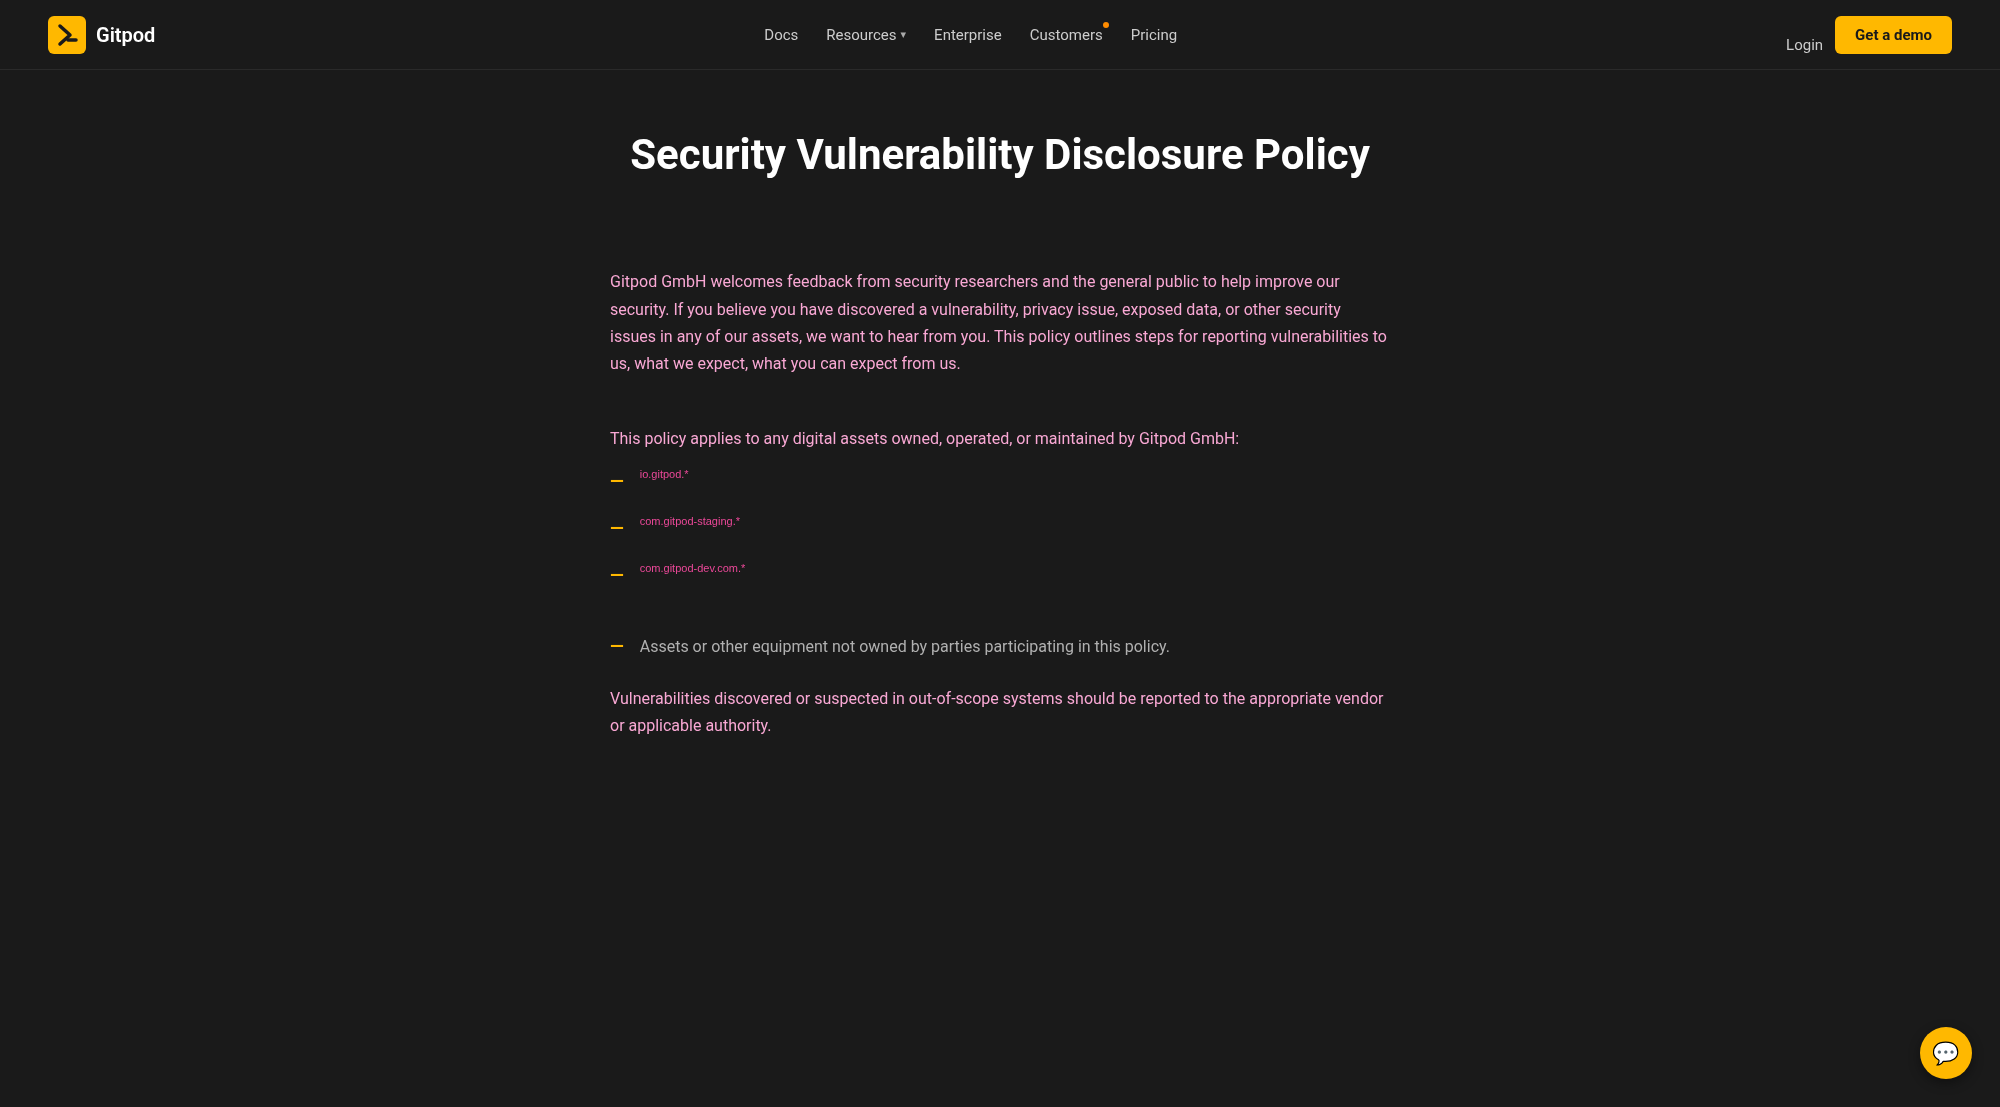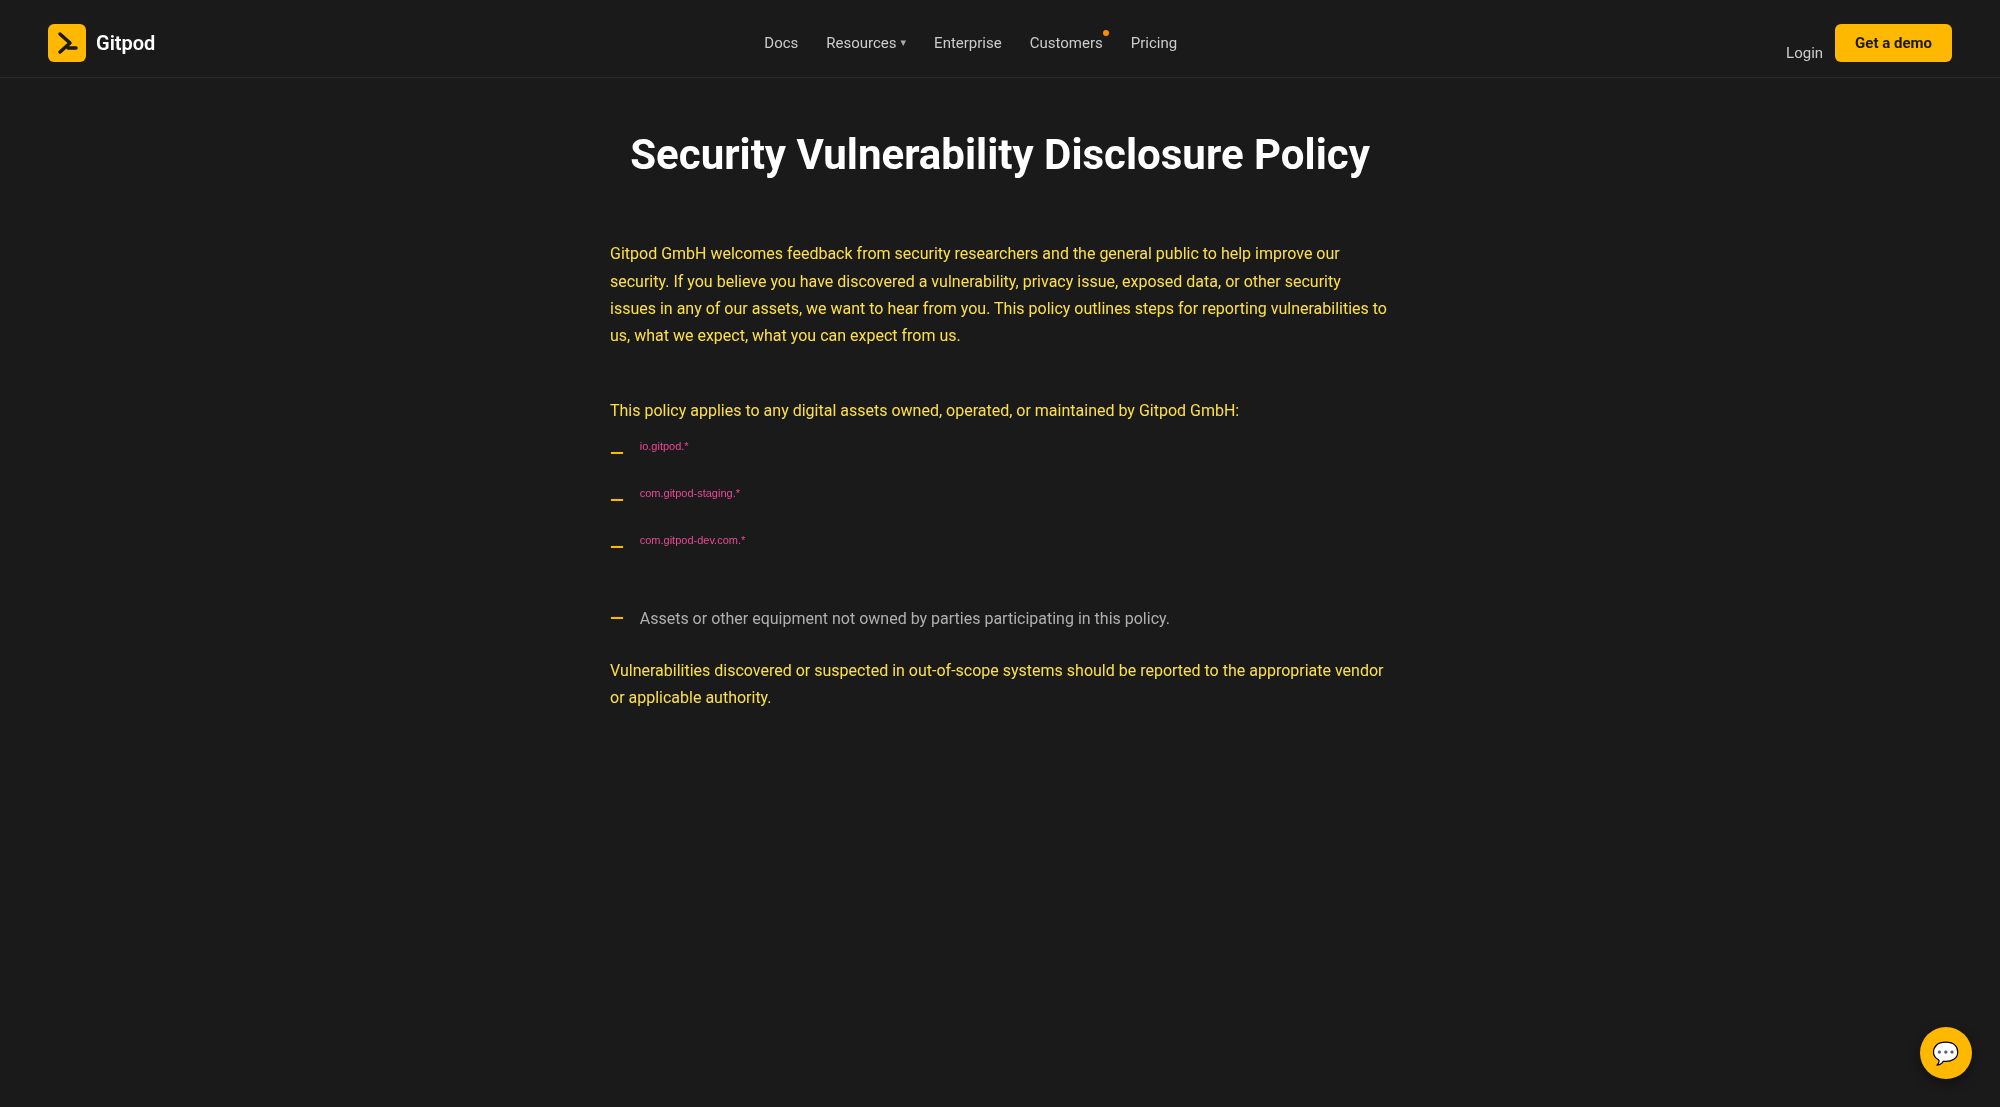--- a/index.html
+++ b/index.html
@@ -18,21 +18,21 @@
     
     nav {
       background-color: #1a1a1a;
       border-bottom: 1px solid #2a2a2a;
       display: flex;
       align-items: center;
       justify-content: space-between;
       padding: 0 48px;
       height: 70px;
       position: sticky;
-      top: 8px;
+      top: 0;
       z-index: 100;
     }
 
     .nav-logo {
       display: flex;
       align-items: center;
       gap: 10px;
       text-decoration: none;
       color: white;
     }
@@ -110,37 +110,37 @@
       max-width: 860px;
       margin: 0 auto;
       padding: 60px 40px 80px;
     }
 
     .page-title {
       font-size: 42px;
       font-weight: 700;
       color: white;
       text-align: center;
-      margin-bottom: 60px;
+      margin-bottom: 88px;
       line-height: 1.2;
     }
 
     .section {
       margin-bottom: 48px;
     }
 
     .section-heading {
       font-size: 26px;
       font-weight: 700;
       color: white;
       margin-bottom: 18px;
     }
 
     .section-text {
-      color: #fde047;
+      color: #f9a8d4;
       font-size: 16px;
       line-height: 1.7;
       margin-bottom: 16px;
     }
 
     .list-item {
       display: flex;
       align-items: flex-start;
       gap: 16px;
       margin-bottom: 24px;

